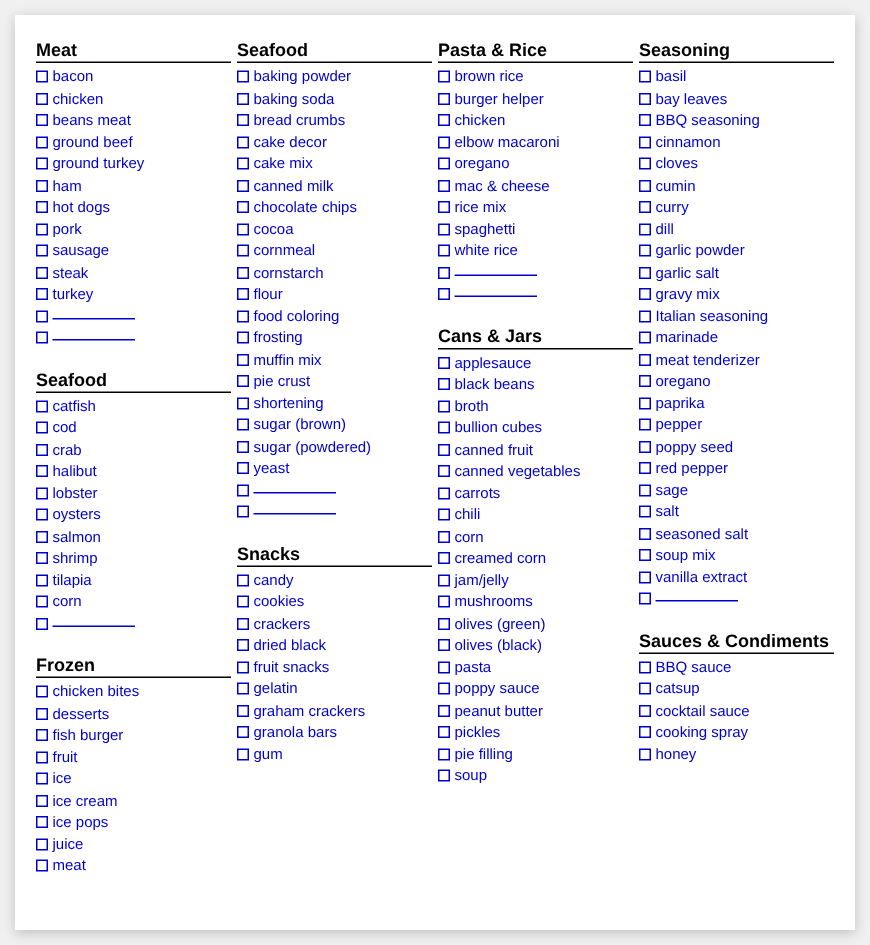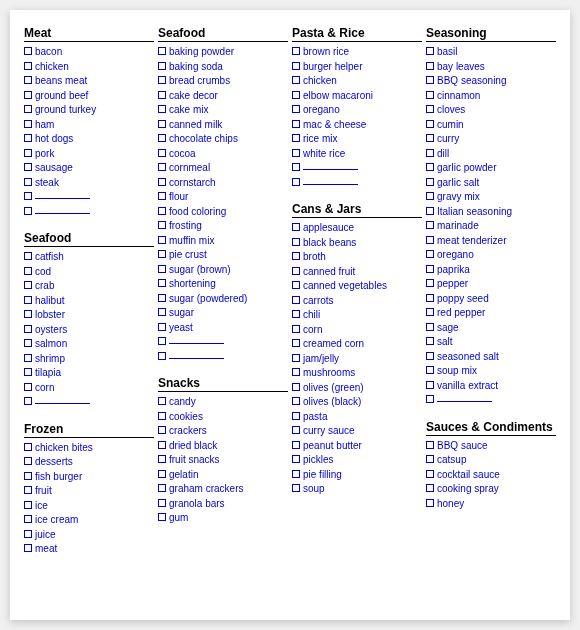--- a/index.html
+++ b/index.html
@@ -107,20 +107,24 @@
           <div class="item">
             <span class="checkbox"></span>
             <span>sausage</span>
           </div>
           <div class="item">
             <span class="checkbox"></span>
             <span>steak</span>
           </div>
           <div class="item">
             <span class="checkbox"></span>
+            <span>turkey</span>
+          </div>
+          <div class="item">
+            <span class="checkbox"></span>
             <span><span class="blank-line"></span></span>
           </div>
           <div class="item">
             <span class="checkbox"></span>
             <span><span class="blank-line"></span></span>
           </div>
         </div>
         <div class="section">
           <div class="section-title">Seafood</div>
           <div class="item">
@@ -186,20 +190,24 @@
             <span class="checkbox"></span>
             <span>fruit</span>
           </div>
           <div class="item">
             <span class="checkbox"></span>
             <span>ice</span>
           </div>
           <div class="item">
             <span class="checkbox"></span>
             <span>ice cream</span>
+          </div>
+          <div class="item">
+            <span class="checkbox"></span>
+            <span>ice pops</span>
           </div>
           <div class="item">
             <span class="checkbox"></span>
             <span>juice</span>
           </div>
           <div class="item">
             <span class="checkbox"></span>
             <span>meat</span>
           </div>
         </div>
@@ -262,33 +270,29 @@
           <div class="item">
             <span class="checkbox"></span>
             <span>muffin mix</span>
           </div>
           <div class="item">
             <span class="checkbox"></span>
             <span>pie crust</span>
           </div>
           <div class="item">
             <span class="checkbox"></span>
+            <span>shortening</span>
+          </div>
+          <div class="item">
+            <span class="checkbox"></span>
             <span>sugar (brown)</span>
           </div>
           <div class="item">
             <span class="checkbox"></span>
-            <span>shortening</span>
-          </div>
-          <div class="item">
-            <span class="checkbox"></span>
             <span>sugar (powdered)</span>
-          </div>
-          <div class="item">
-            <span class="checkbox"></span>
-            <span>sugar</span>
           </div>
           <div class="item">
             <span class="checkbox"></span>
             <span>yeast</span>
           </div>
           <div class="item">
             <span class="checkbox"></span>
             <span><span class="blank-line"></span></span>
           </div>
           <div class="item">
@@ -362,20 +366,24 @@
           <div class="item">
             <span class="checkbox"></span>
             <span>mac &amp; cheese</span>
           </div>
           <div class="item">
             <span class="checkbox"></span>
             <span>rice mix</span>
           </div>
           <div class="item">
             <span class="checkbox"></span>
+            <span>spaghetti</span>
+          </div>
+          <div class="item">
+            <span class="checkbox"></span>
             <span>white rice</span>
           </div>
           <div class="item">
             <span class="checkbox"></span>
             <span><span class="blank-line"></span></span>
           </div>
           <div class="item">
             <span class="checkbox"></span>
             <span><span class="blank-line"></span></span>
           </div>
@@ -389,20 +397,24 @@
           <div class="item">
             <span class="checkbox"></span>
             <span>black beans</span>
           </div>
           <div class="item">
             <span class="checkbox"></span>
             <span>broth</span>
           </div>
           <div class="item">
             <span class="checkbox"></span>
+            <span>bullion cubes</span>
+          </div>
+          <div class="item">
+            <span class="checkbox"></span>
             <span>canned fruit</span>
           </div>
           <div class="item">
             <span class="checkbox"></span>
             <span>canned vegetables</span>
           </div>
           <div class="item">
             <span class="checkbox"></span>
             <span>carrots</span>
           </div>
@@ -433,21 +445,21 @@
           <div class="item">
             <span class="checkbox"></span>
             <span>olives (black)</span>
           </div>
           <div class="item">
             <span class="checkbox"></span>
             <span>pasta</span>
           </div>
           <div class="item">
             <span class="checkbox"></span>
-            <span>curry sauce</span>
+            <span>poppy sauce</span>
           </div>
           <div class="item">
             <span class="checkbox"></span>
             <span>peanut butter</span>
           </div>
           <div class="item">
             <span class="checkbox"></span>
             <span>pickles</span>
           </div>
           <div class="item">

